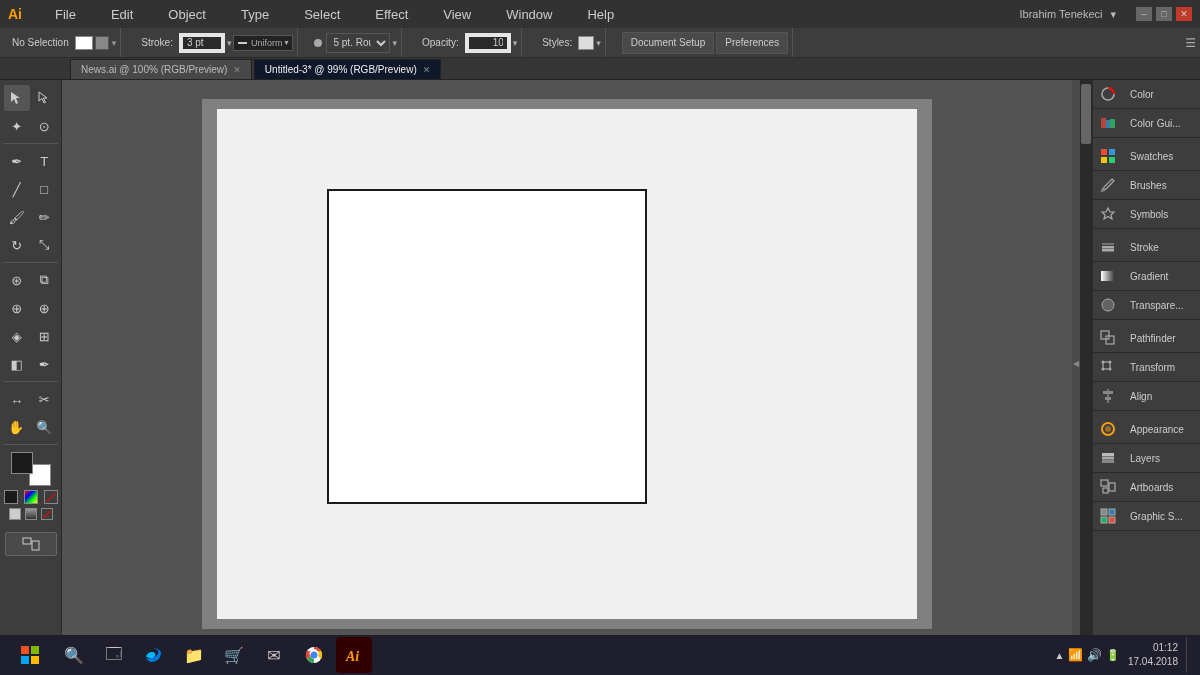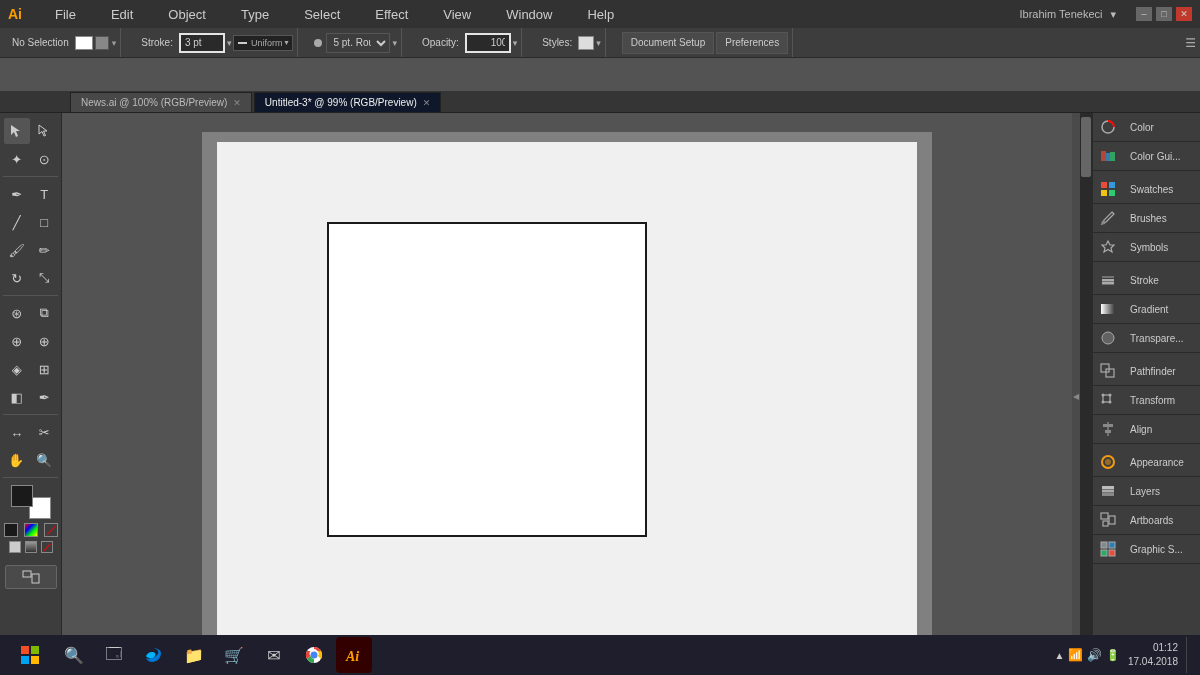--- a/index.html
+++ b/index.html
@@ -12,27 +12,27 @@
     #title-bar .menu-item { padding: 2px 8px; color: #ccc; font-size: 13px; cursor: pointer; border-radius: 2px; margin-left: 17px; }
     #title-bar .title-right { display: flex; align-items: center; gap: 8px; color: #bbb; font-size: 11px; }
     #title-bar .win-controls { display: flex; gap: 4px; margin-left: 12px; }
     #title-bar .win-btn { width: 16px; height: 14px; background: #666; border: none; cursor: pointer; font-size: 9px; color: #ccc; display: flex; align-items: center; justify-content: center; }
     #title-bar .win-btn.close { background: #c0392b; }
 
     
     #toolbar { height: 30px; background: #3d3d3d; display: flex; align-items: center; padding: 0 4px; gap: 12px; border-bottom: 1px solid #2a2a2a; }
     .tool-group { display: flex; align-items: center; gap: 2px; padding: 0 4px; border-right: 1px solid #555; height: 100%; }
     .toolbar-label { color: #ccc; font-size: 10px; padding: 0 4px; }
-    .toolbar-input { height: 20px; background: #2a2a2a; border: 2px solid #e5e5e5; color: #ccc; font-size: 10px; padding: 0 4px; width: 52px; }
+    .toolbar-input { height: 20px; background: #2a2a2a; border: 4px solid #e5e5e5; color: #ccc; font-size: 10px; padding: 0 4px; width: 52px; }
     .toolbar-select { height: 20px; background: #3d3d3d; border: 1px solid #555; color: #ccc; font-size: 10px; padding: 0 2px; }
     .toolbar-btn { height: 22px; background: #4a4a4a; border: 1px solid #555; color: #ccc; font-size: 10px; padding: 0 8px; cursor: pointer; }
     .toolbar-swatch { width: 20px; height: 16px; background: #fff; border: 1px solid #888; display: inline-block; }
 
     
-    #tabs { height: 22px; background: #353535; display: flex; align-items: flex-end; padding-left: 70px; border-bottom: 1px solid #222; margin-top: 33px; }
+    #tabs { height: 22px; background: #353535; display: flex; align-items: flex-end; padding-left: 70px; border-bottom: 1px solid #222; }
     .tab { height: 20px; padding: 0 10px; background: #484848; border: 1px solid #222; border-bottom: none; color: #bbb; font-size: 10px; display: flex; align-items: center; gap: 6px; cursor: pointer; margin-right: 2px; }
     .tab.active { background: #0f172a; color: #eee; }
     .tab-close { font-size: 9px; color: #888; cursor: pointer; }
 
     
     #main { display: flex; height: calc(675px - 28px - 30px - 22px - 28px); }
 
     
     #toolbox { width: 62px; background: #3d3d3d; display: flex; flex-direction: column; align-items: center; padding: 4px 0; gap: 0; border-right: 1px solid #2a2a2a; overflow: hidden; }
     .tool-row { display: flex; width: 100%; justify-content: center; gap: 2px; padding: 1px 4px; }

